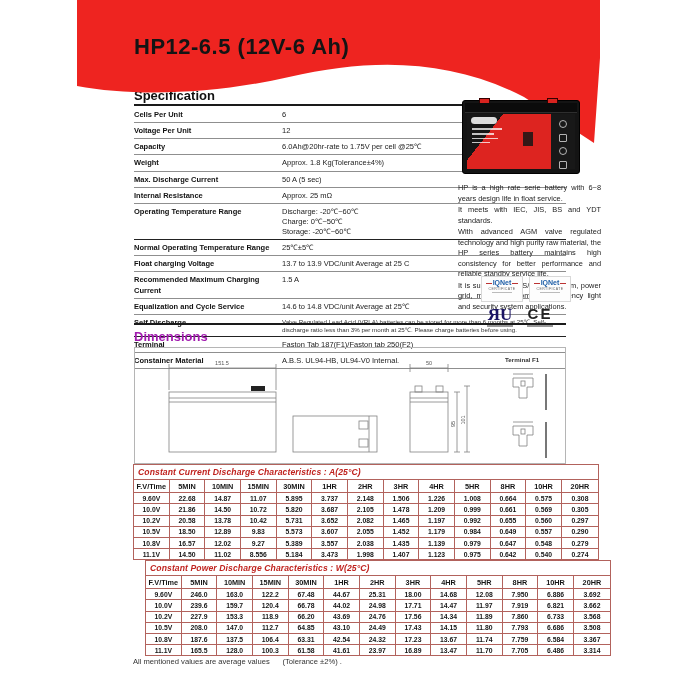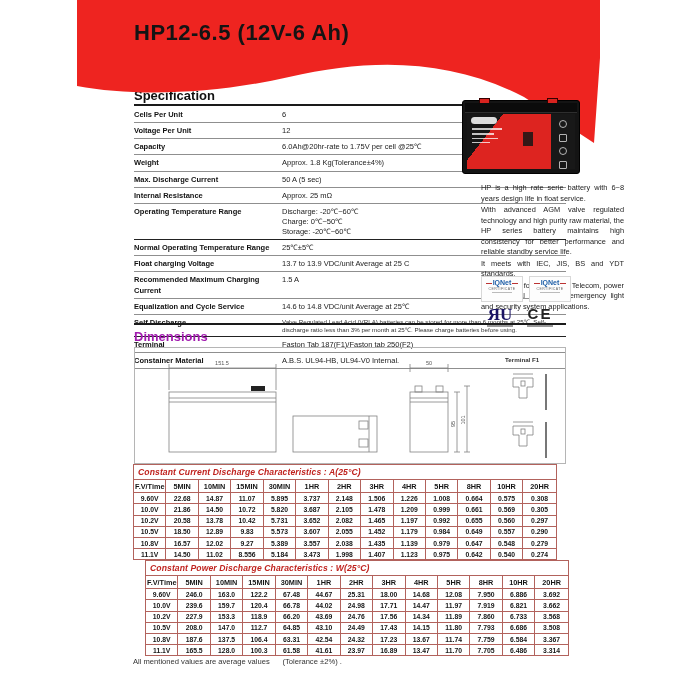--- a/index.html
+++ b/index.html
@@ -1,21 +1,21 @@
 <!DOCTYPE html>
 <html><head>
 <meta charset="utf-8">
 <style>
   html,body{margin:0;padding:0;background:#fff;}
   .page{position:relative;width:700px;height:700px;background:#fff;overflow:hidden;
         font-family:"Liberation Sans",sans-serif;color:#111;}
 
   
   .header-svg{position:absolute;left:77px;top:0;width:523px;height:160px;z-index:1;}
-  .page-title{position:absolute;left:134px;top:20px;z-index:2;font-size:22px;font-weight:bold;
+  .page-title{position:absolute;left:134px;top:34px;z-index:2;font-size:22px;font-weight:bold;
               color:#141414;letter-spacing:0.5px;}
 
   
   .battery{position:absolute;left:462px;top:100px;width:116px;height:72px;z-index:3;
            background:#141414;border-radius:3px;border:1px solid #000;}
   .bat-nub{position:absolute;top:-3px;width:9px;height:5px;background:#d8231f;border:1px solid #300;}
   .bat-nub.t1{left:16px;} .bat-nub.t2{left:84px;}
   .bat-top{position:absolute;left:2px;top:2px;right:2px;height:9px;background:#0b0b0b;
            border-bottom:1px solid #2e2e2e;}
   .bat-label{position:absolute;left:4px;top:13px;right:4px;bottom:4px;background:#dd2420;overflow:hidden;}
@@ -27,21 +27,21 @@
   .bat-ico.sq{border-radius:1px;}
   .bat-logo{position:absolute;left:4px;top:3px;width:26px;height:7px;background:#f2f2f2;
             border-radius:4px;opacity:.9;}
   .bat-line{position:absolute;background:rgba(255,255,255,.75);height:2px;}
   .bl1{left:5px;top:14px;width:30px;} .bl2{left:5px;top:19px;width:22px;}
   .bl3{left:5px;top:24px;width:26px;height:1px;} .bl4{left:5px;top:28px;width:18px;height:1px;}
   .bat-mid-mark{position:absolute;left:56px;top:18px;width:10px;height:14px;background:#161616;opacity:.85;}
 
   
   .marketing{position:absolute;left:458px;top:183px;width:143px;z-index:2;
-             font-size:7.4px;line-height:1.42;color:#222;text-align:justify;margin-left:23px;}
+             font-size:7.4px;line-height:1.42;color:#222;text-align:justify;}
   .marketing p{margin:0 0 1px 0;}
 
   
   .certs{position:absolute;left:481px;top:276px;width:100px;z-index:2;}
   .cert-cards{display:flex;gap:6px;}
   .iqnet-card{width:42px;height:26px;background:#fdfdfd;border:1px solid #d8d8d8;text-align:center;padding-top:2px;box-sizing:border-box;}
   .iqnet-name{font-size:7px;font-weight:bold;color:#2060a8;}
   .iqnet-dash{display:inline-block;width:6px;height:1px;background:#b33;vertical-align:middle;margin:0 1px;}
   .iqnet-cert{font-size:3.5px;color:#666;letter-spacing:.4px;margin-top:1px;}
   .iqnet-sub{margin:1px auto 0;width:20px;height:1px;background:#bbb;}
@@ -62,21 +62,21 @@
 
   
   .divider{position:absolute;left:134px;top:323px;width:432px;height:2px;background:#1a1a1a;}
   .dim-heading{position:absolute;left:134px;top:329px;font-size:13px;font-weight:bold;color:#a21caf;}
   .dim-box{position:absolute;left:134px;top:347px;width:430px;height:115px;border:1px solid #b5b5b5;}
   .dim-box svg{display:block;}
 
   
   .tbl1{position:absolute;left:133px;top:464px;}
   .tbl2{position:absolute;left:133px;top:560px;margin-left:12px;}
-  .dtable{width:424px;border-collapse:collapse;table-layout:fixed;padding-left:48px;}
+  .dtable{width:466px;border-collapse:collapse;table-layout:fixed;padding-left:48px;}
   .dtable td{border:1px solid #b2625c;font-size:6.8px;font-weight:bold;text-align:center;
              padding:1.6px 0;color:#151515;overflow:hidden;white-space:nowrap;}
   .dtable td:first-child{width:50px;}
   .dtable .t-title{width:auto;text-align:left;color:#c0231f;font-style:italic;font-size:8.6px;
                    padding:2px 0 2px 4px;letter-spacing:.1px;}
   .dtable .t-head td{font-size:7.3px;}
   .foot-note{position:absolute;left:133px;top:657px;font-size:7.6px;color:#333;white-space:pre;}
 </style>
 </head>
 <body>
@@ -105,22 +105,22 @@
         <span class="bat-ico"></span>
         <span class="bat-ico sq"></span>
         <span class="bat-ico"></span>
         <span class="bat-ico sq"></span>
       </div>
     </div>
   </div>
 
   <div class="marketing">
       <p>HP is a high rate serie battery with 6~8 years design life in float service.</p>
+      <p>It meets with IEC, JIS, BS and YDT standards.</p>
       <p>With advanced AGM valve regulated technology and high purity raw material, the HP series battery maintains high consistency for better performance and reliable standby service life.</p>
-      <p>It meets with IEC, JIS, BS and YDT standards.</p>
       <p>It is suitable for UPS/EPS, Telecom, power grid, medical equipment, emergency light and security system applications.</p>
     </div>
 
   <div class="certs">
     <div class="cert-cards">
       <div class="iqnet-card">
         <div class="iqnet-name"><span class="iqnet-dash"></span><span>IQNet</span><span class="iqnet-dash"></span></div>
         <div class="iqnet-cert">CERTIFICATE</div>
         <div class="iqnet-sub"></div>
       </div>

